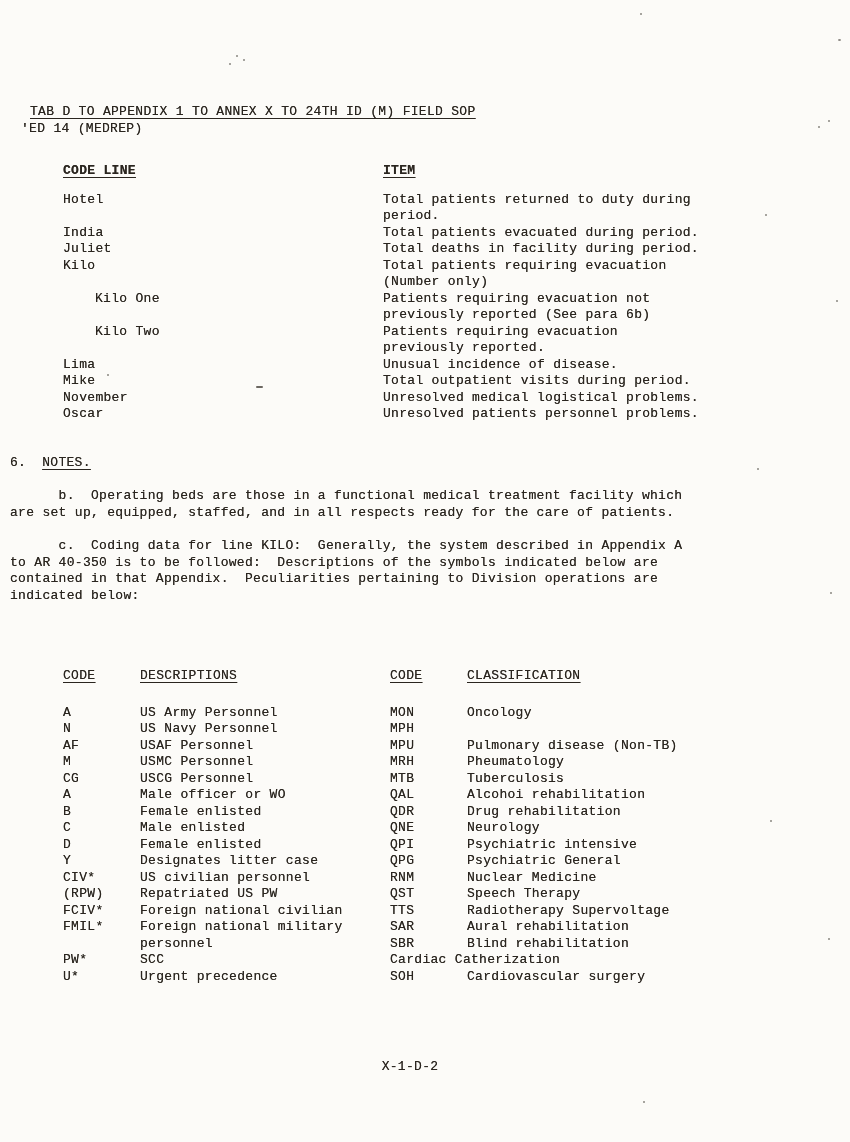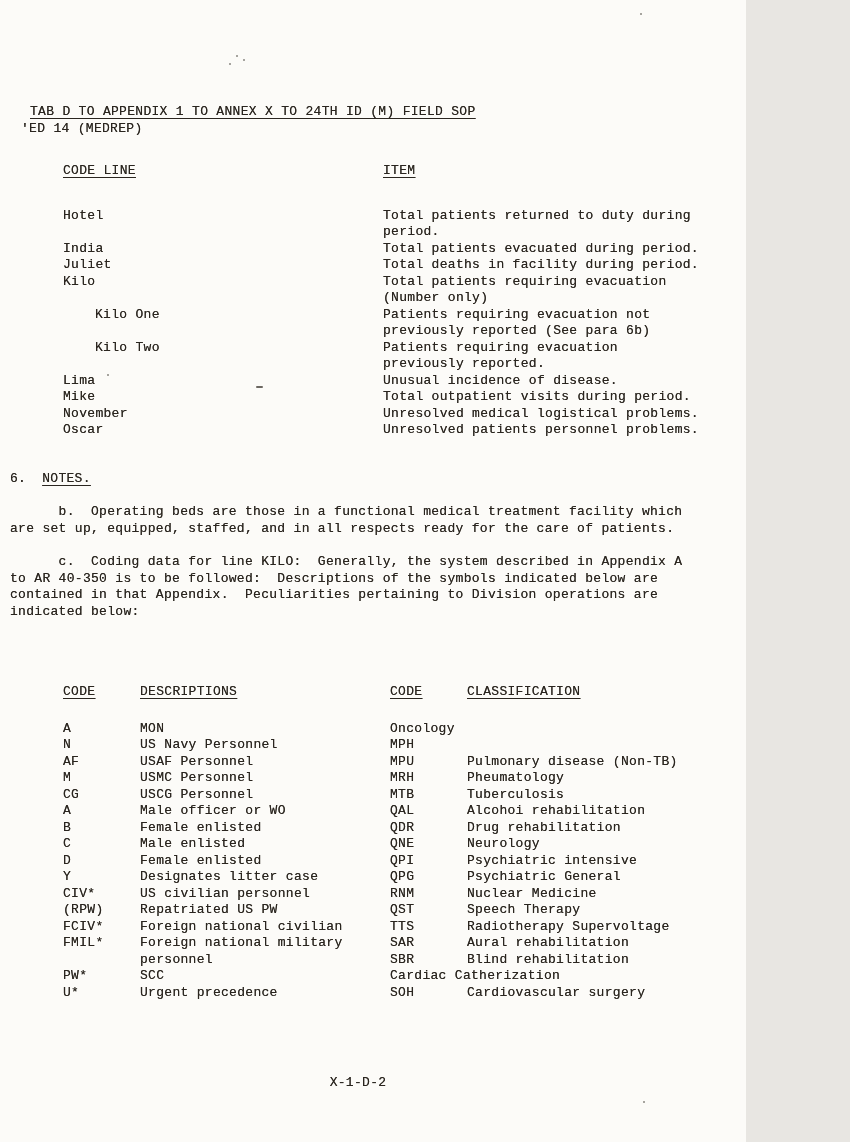--- a/index.html
+++ b/index.html
@@ -1,38 +1,38 @@
 <!DOCTYPE html>
 <html><head>
 <meta charset="utf-8">
 <style>
   * { margin:0; padding:0; box-sizing:border-box; }
   html,body { background:#e8e6e2; }
   .page {
     position:relative;
-    width:746px; height:1142px;
+    width:850px; height:1142px;
     background:#fcfbf8;
     color:#2a251f;
     font-family:"Liberation Mono","DejaVu Sans Mono",monospace;
     font-size:13px;
     line-height:16.5px;
     letter-spacing:0.3px;
     padding:104px 30px 0 30px;
     overflow:hidden;
     text-shadow:0 0 0.5px rgba(42,37,31,0.75);
   }
   .u { text-decoration:underline; text-decoration-thickness:1.2px; text-underline-offset:2.5px; }
   .pre { white-space:pre; }
 
   .subtitle { margin-left:-9px; white-space:pre; }
 
   
   .clt { margin-top:26px; margin-left:33px; }
   .clt .row { display:grid; grid-template-columns:320px auto; }
-  .clt .row.head { margin-bottom:28px; }
+  .clt .row.head { margin-bottom:12px;font-weight:bold; }
   .clt .row.head > span > .u { display:inline; }
   .clt .code { white-space:pre; }
   .clt .row.indent .code { padding-left:32px; }
   .clt .item { white-space:pre; }
 
   
   .notes { margin-left:-20px; }
   .notes { margin-top:32px; }
   .nhead .u { margin-left:16px;text-align:center; }
   .para { margin-top:17px; white-space:pre; }
@@ -144,20 +144,21 @@
 
   <div class="ct">
     <div class="trow thead">
       <span>CODE</span>
       <span>DESCRIPTIONS</span>
       <span>CODE</span>
       <span>CLASSIFICATION</span>
     </div>
     <div class="trow">
       <span>A</span>
+      <span>US Army Personnel</span>
       <span>MON</span>
       <span>Oncology</span>
     </div>
     <div class="trow">
       <span>N</span>
       <span>US Navy Personnel</span>
       <span>MPH</span>
     </div>
     <div class="trow">
       <span>AF</span>

